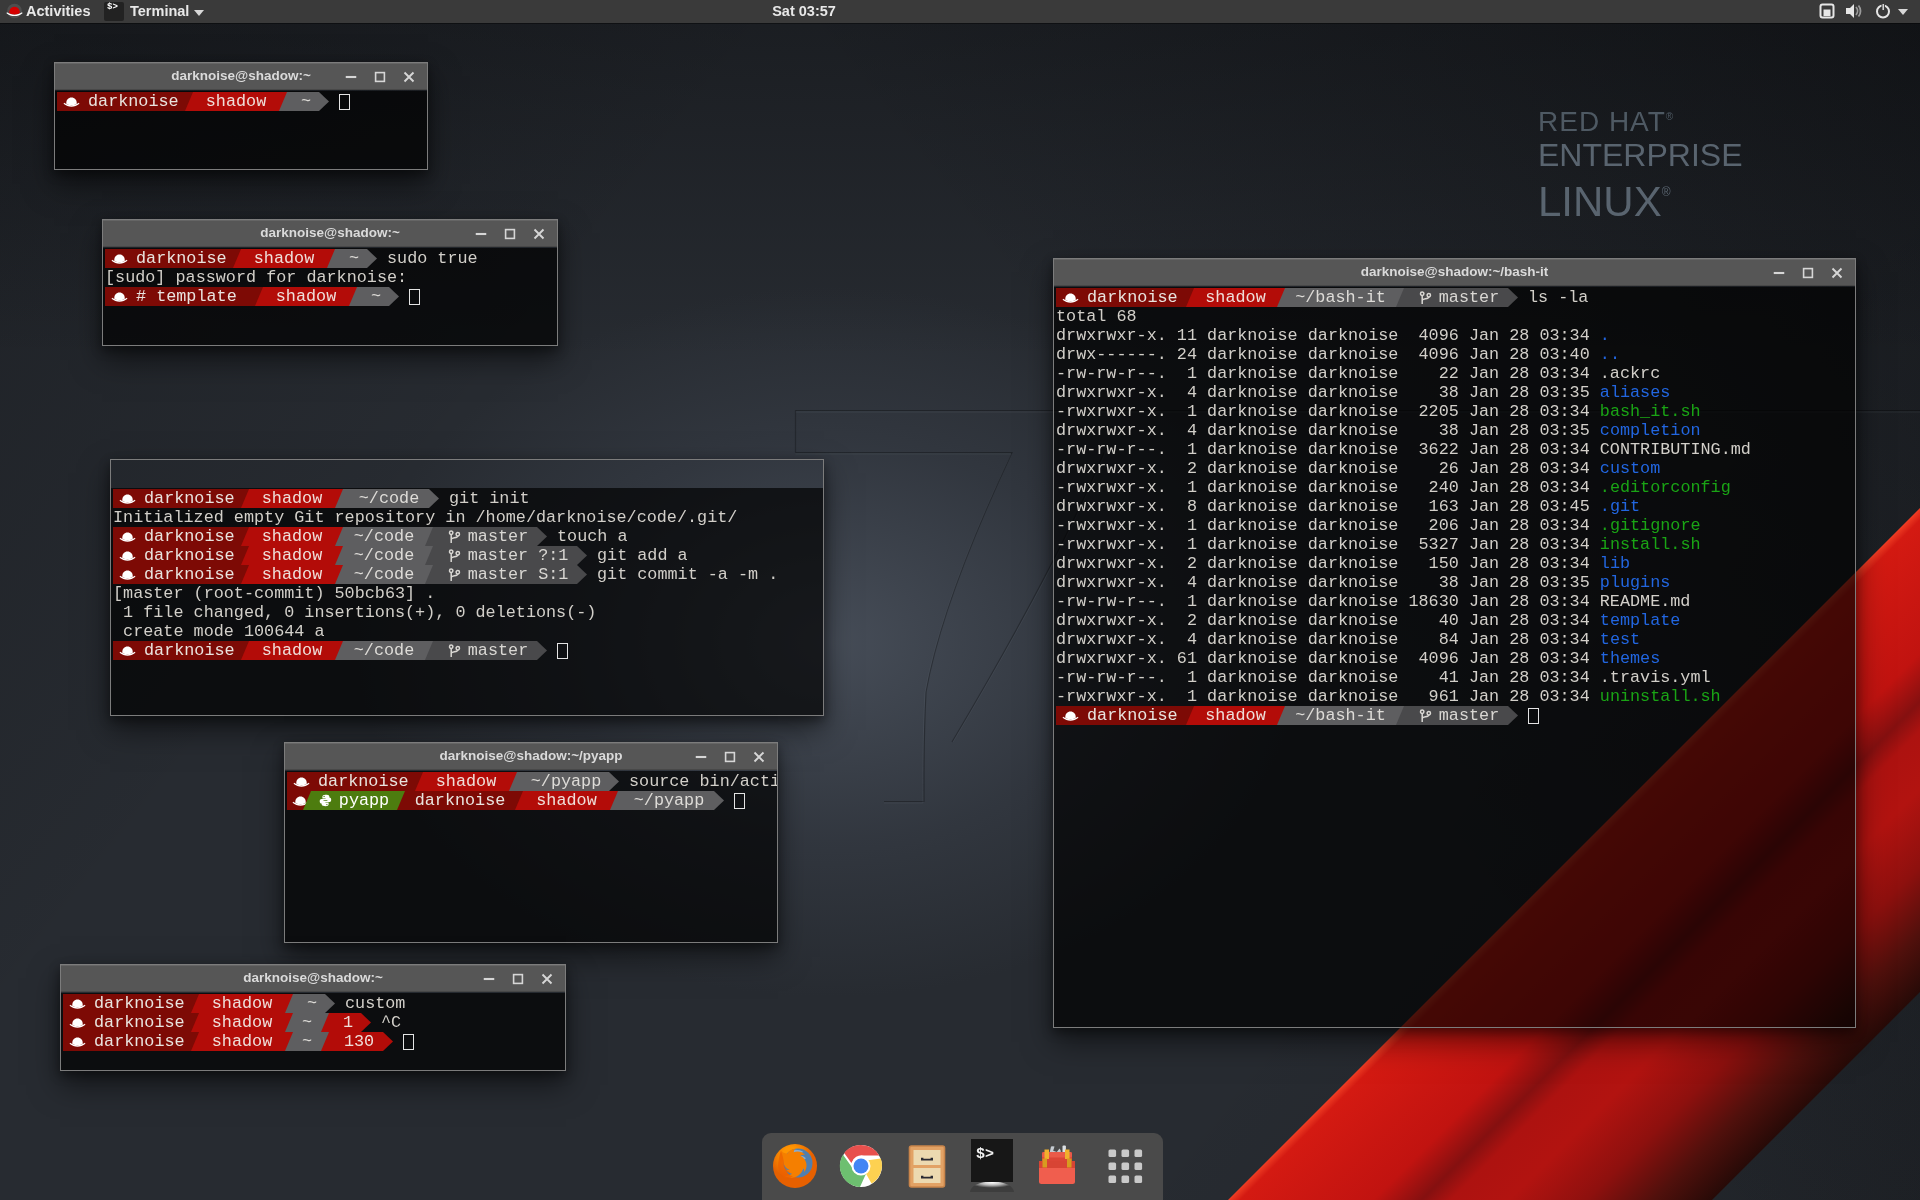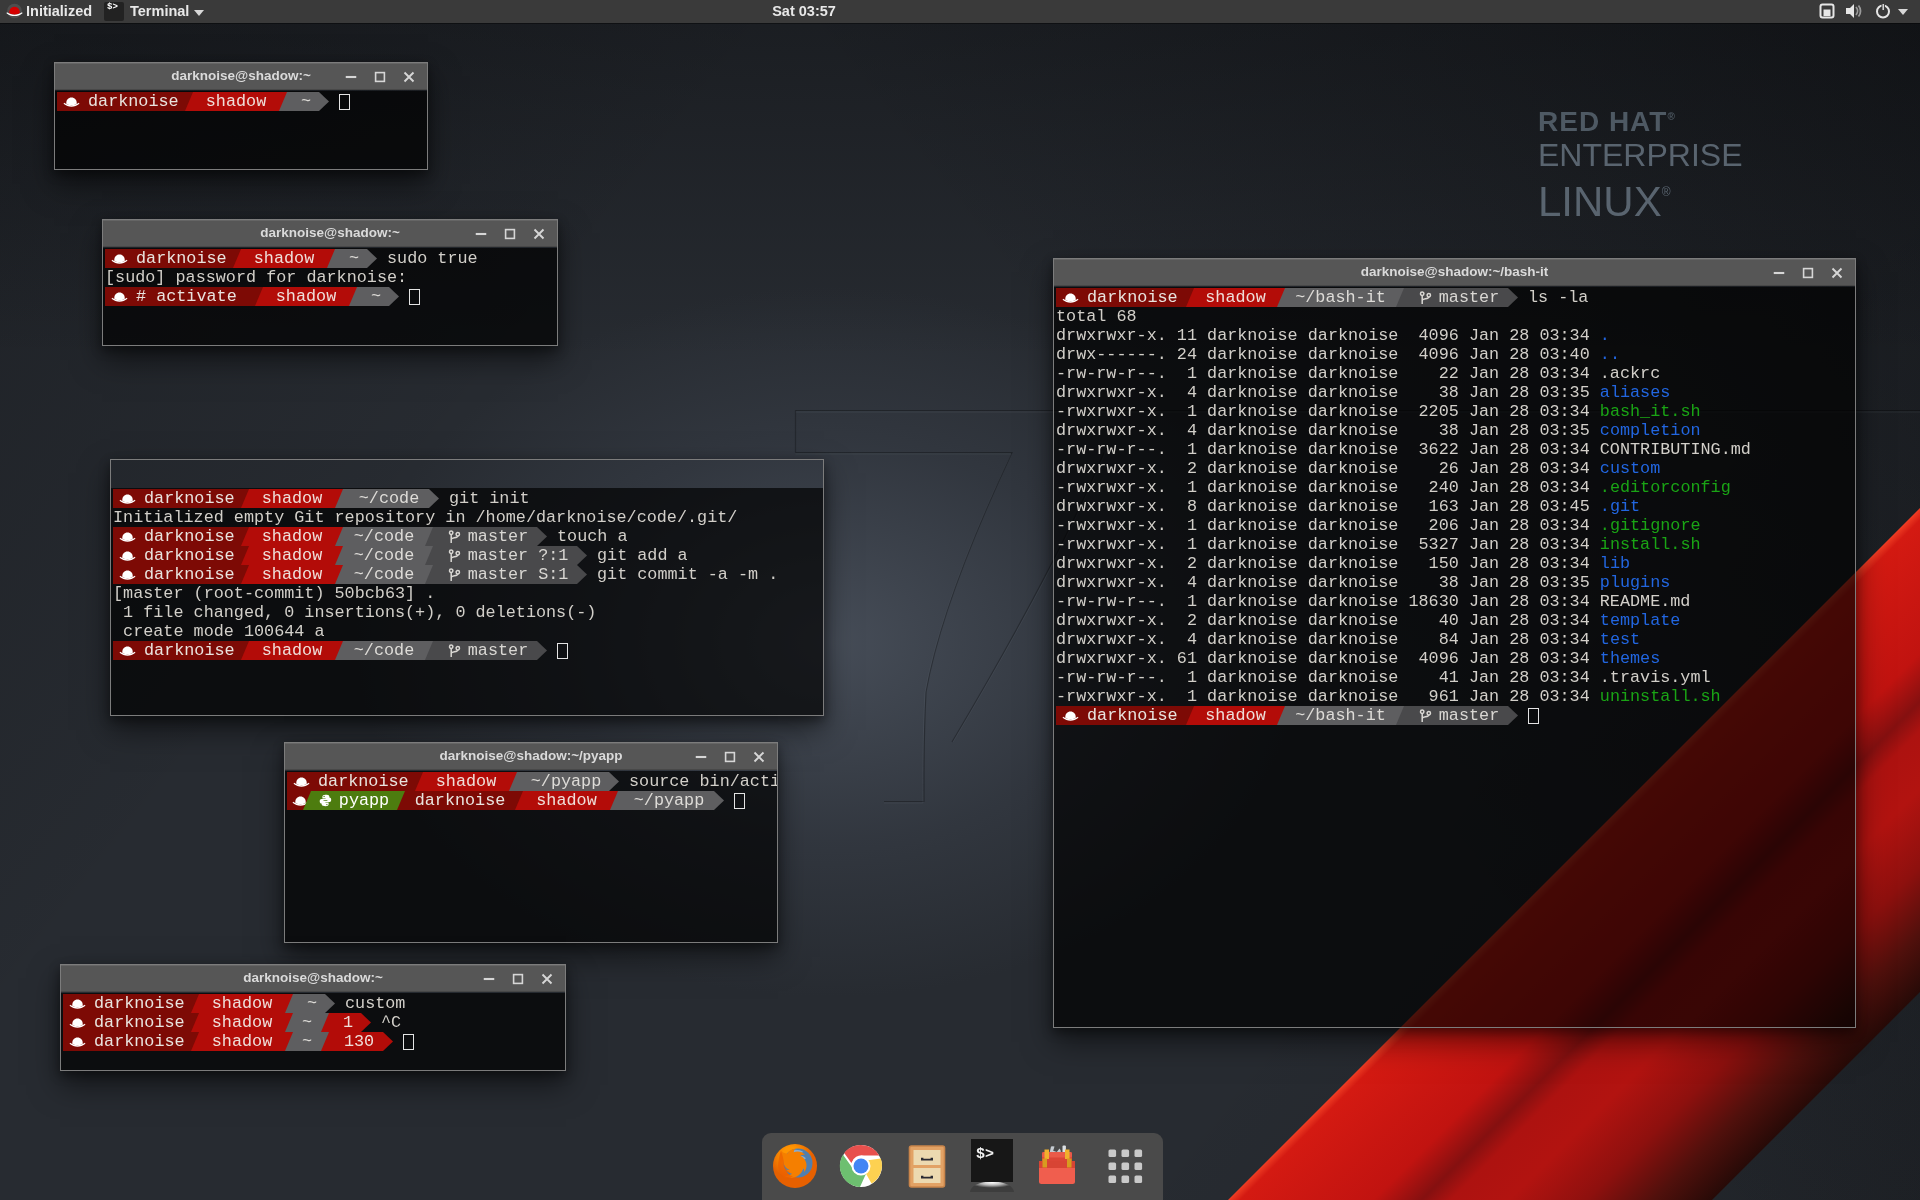--- a/index.html
+++ b/index.html
@@ -11,21 +11,21 @@
   radial-gradient(640px 480px at 43.2% 53.5%, rgba(72,79,90,0.95) 0%, rgba(58,64,74,0.55) 42%, rgba(58,64,74,0) 74%),
   linear-gradient(52deg, rgba(8,9,11,0.0) 60%, rgba(8,9,11,0.5) 100%),
   linear-gradient(128deg, rgba(8,9,11,0.0) 72%, rgba(8,9,11,0.25) 100%),
   linear-gradient(-52deg, rgba(8,9,11,0.0) 72%, rgba(8,9,11,0.3) 100%),
   linear-gradient(#272b31,#272b31);
 }
 svg.lay{position:absolute;left:0;top:0}
 
 #rhlogo{position:absolute;left:1538px;top:0;color:#57616c}
 #rhlogo div{position:absolute;left:0;white-space:nowrap}
-#rhlogo .l1{top:106px;font-size:28px;font-weight:bold;letter-spacing:1px;color:#4e5963}
+#rhlogo .l1{top:106px;font-size:28px;font-weight:normal;letter-spacing:1px;color:#4e5963}
 #rhlogo .l2{top:137px;font-size:32px;letter-spacing:0px;color:#59646f}
 #rhlogo .l3{top:178px;font-size:42px;letter-spacing:0px;color:#59646f}
 #rhlogo sup{font-size:12px;vertical-align:20px;letter-spacing:0}
 #rhlogo .l1 sup{vertical-align:11px;font-size:10px}
 
 #topbar{position:absolute;left:0;top:0;width:1920px;height:23px;background:#3a3a3a;box-shadow:0 1px 0 rgba(0,0,0,.4);color:#e8e8e8;font-size:14.5px;font-weight:bold}
 #topbar .act{position:absolute;left:26px;top:0;line-height:23px}
 #topbar .appico{position:absolute;left:104px;top:2px;width:20px;height:19px;background:#222;border-radius:2px;color:#fff;font-family:"Liberation Mono",monospace;font-size:9px;font-weight:bold;text-align:left;padding-left:3px;line-height:11px}
 #topbar .appname{position:absolute;left:130px;top:0;line-height:23px}
 #topbar .caret{position:absolute;left:194px;top:10px;width:0;height:0;border-left:5px solid transparent;border-right:5px solid transparent;border-top:6px solid #d8d8d8}
@@ -90,21 +90,21 @@
   <div class="l1">RED HAT<sup>®</sup></div>
   <div class="l2">ENTERPRISE</div>
   <div class="l3">LINUX<sup>®</sup></div>
 </div>
 <div id="topbar">
   <svg style="position:absolute;left:6px;top:3px" width="17" height="16" viewBox="0 0 18 16">
     <circle cx="9" cy="8" r="7.8" fill="#8c8c8c" opacity="0.25"></circle>
     <path fill="#d40000" d="M3.4,10.0 C3.1,6.4 5.7,3.4 9,3.4 c3.3,0 5.9,3.0 5.6,6.6 l-0.05,0.4 c-1.8,0.95 -3.65,1.45 -5.55,1.45 c-1.9,0 -3.75,-0.5 -5.55,-1.45 z"></path>
     <path fill="#fff" d="M1.0,9.2 c2.5,1.75 5.15,2.65 8.0,2.65 c2.85,0 5.5,-0.9 8.0,-2.65 l0.5,1.05 c-2.6,2.05 -5.45,3.1 -8.5,3.1 c-3.05,0 -5.9,-1.05 -8.5,-3.1 z"></path>
   </svg>
-  <span class="act">Initialized</span>
+  <span class="act">Activities</span>
   <span class="appico">$&gt;</span>
   <span class="appname">Terminal</span>
   <span class="caret"></span>
   <div class="clock">Sat 03:57</div>
   <svg style="position:absolute;left:1819px;top:3px" width="16" height="16" viewBox="0 0 16 16">
       <rect x="1.5" y="1.5" width="13" height="13" rx="2" fill="none" stroke="#e6e6e6" stroke-width="2"></rect>
       <rect x="4.5" y="6.5" width="7" height="6.5" fill="#e6e6e6"></rect>
     </svg>
   <svg style="position:absolute;left:1845px;top:3px" width="18" height="16" viewBox="0 0 18 16">
       <polygon points="1,5 5,5 9,1 9,15 5,11 1,11" fill="#e6e6e6"></polygon>
@@ -149,21 +149,21 @@
         <svg width="12" height="12" viewBox="0 0 12 12">
           <path d="M1.5,1.5 L10.5,10.5 M10.5,1.5 L1.5,10.5" stroke="#d6d6d6" stroke-width="1.9"></path>
         </svg>
       </span></div>
     <div class="body"><div class="ln"><span class="sg dred" style="width:136px;justify-content:flex-start;padding-left:6px"><svg class="hat" width="17" height="13" viewBox="0 0 18 14">
             <path fill="#fff" d="M3.4,9.2 C3.1,5.6 5.7,2.8 9,2.8 c3.3,0 5.9,2.8 5.6,6.4 l-0.05,0.5 c-1.8,0.95 -3.65,1.45 -5.55,1.45 c-1.9,0 -3.75,-0.5 -5.55,-1.45 z"></path>
             <path fill="#fff" d="M1.0,8.4 c2.5,1.75 5.15,2.65 8.0,2.65 c2.85,0 5.5,-0.9 8.0,-2.65 l0.5,1.05 c-2.6,2.05 -5.45,3.1 -8.5,3.1 c-3.05,0 -5.9,-1.05 -8.5,-3.1 z"></path>
           </svg><span style="margin-left:8px">darknoise</span></span><span class="sg mid bred" style="width:102px">shadow</span><span class="sg mid end lgray" style="width:54px">~</span><span class="cmd">sudo true</span></div><div class="tx">[sudo] password for darknoise:</div><div class="ln"><span class="sg dred" style="width:158px;justify-content:flex-start;padding-left:6px"><svg class="hat" width="17" height="13" viewBox="0 0 18 14">
             <path fill="#fff" d="M3.4,9.2 C3.1,5.6 5.7,2.8 9,2.8 c3.3,0 5.9,2.8 5.6,6.4 l-0.05,0.5 c-1.8,0.95 -3.65,1.45 -5.55,1.45 c-1.9,0 -3.75,-0.5 -5.55,-1.45 z"></path>
             <path fill="#fff" d="M1.0,8.4 c2.5,1.75 5.15,2.65 8.0,2.65 c2.85,0 5.5,-0.9 8.0,-2.65 l0.5,1.05 c-2.6,2.05 -5.45,3.1 -8.5,3.1 c-3.05,0 -5.9,-1.05 -8.5,-3.1 z"></path>
-          </svg><span style="margin-left:8px"># activate</span></span><span class="sg mid bred" style="width:102px">shadow</span><span class="sg mid end lgray" style="width:54px">~</span><span class="cur"></span></div></div>
+          </svg><span style="margin-left:8px"># template</span></span><span class="sg mid bred" style="width:102px">shadow</span><span class="sg mid end lgray" style="width:54px">~</span><span class="cur"></span></div></div>
   </div>
 <div class="win" style="left:110px;top:459px;width:714px;height:257px">
     <div class="body"><div class="ln"><span class="sg dred" style="width:136px;justify-content:flex-start;padding-left:6px"><svg class="hat" width="17" height="13" viewBox="0 0 18 14">
             <path fill="#fff" d="M3.4,9.2 C3.1,5.6 5.7,2.8 9,2.8 c3.3,0 5.9,2.8 5.6,6.4 l-0.05,0.5 c-1.8,0.95 -3.65,1.45 -5.55,1.45 c-1.9,0 -3.75,-0.5 -5.55,-1.45 z"></path>
             <path fill="#fff" d="M1.0,8.4 c2.5,1.75 5.15,2.65 8.0,2.65 c2.85,0 5.5,-0.9 8.0,-2.65 l0.5,1.05 c-2.6,2.05 -5.45,3.1 -8.5,3.1 c-3.05,0 -5.9,-1.05 -8.5,-3.1 z"></path>
           </svg><span style="margin-left:8px">darknoise</span></span><span class="sg mid bred" style="width:102px">shadow</span><span class="sg mid end lgray" style="width:108px">~/code</span><span class="cmd">git init</span></div><div class="tx">Initialized empty Git repository in /home/darknoise/code/.git/</div><div class="ln"><span class="sg dred" style="width:136px;justify-content:flex-start;padding-left:6px"><svg class="hat" width="17" height="13" viewBox="0 0 18 14">
             <path fill="#fff" d="M3.4,9.2 C3.1,5.6 5.7,2.8 9,2.8 c3.3,0 5.9,2.8 5.6,6.4 l-0.05,0.5 c-1.8,0.95 -3.65,1.45 -5.55,1.45 c-1.9,0 -3.75,-0.5 -5.55,-1.45 z"></path>
             <path fill="#fff" d="M1.0,8.4 c2.5,1.75 5.15,2.65 8.0,2.65 c2.85,0 5.5,-0.9 8.0,-2.65 l0.5,1.05 c-2.6,2.05 -5.45,3.1 -8.5,3.1 c-3.05,0 -5.9,-1.05 -8.5,-3.1 z"></path>
           </svg><span style="margin-left:8px">darknoise</span></span><span class="sg mid bred" style="width:102px">shadow</span><span class="sg mid lgray" style="width:98px">~/code</span><span class="sg mid end dgray" style="width:126px"><svg width="13" height="14" viewBox="0 0 13 14" style="margin-right:7px">
             <g stroke="#d9d7d3" stroke-width="1.5" fill="none">

